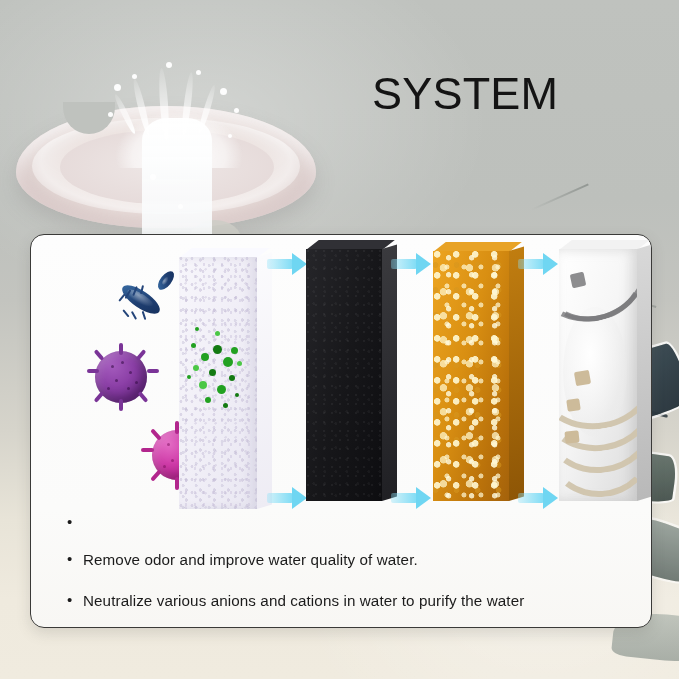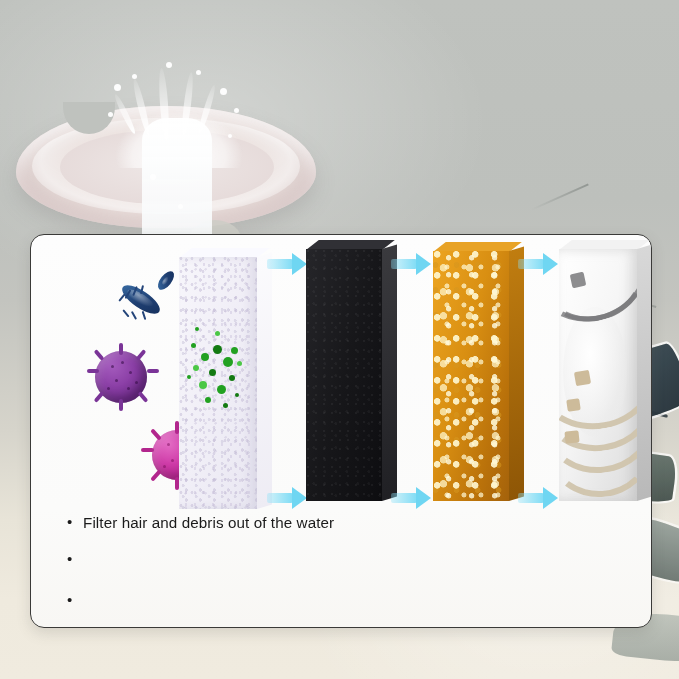--- a/index.html
+++ b/index.html
@@ -313,20 +313,21 @@
       <div class="drop" style="left:4px;top:34px;width:5px;height:5px;"></div>
       <div class="drop" style="left:124px;top:56px;width:4px;height:4px;"></div>
       <div class="drop" style="left:46px;top:96px;width:6px;height:6px;opacity:.8;"></div>
       <div class="drop" style="left:74px;top:126px;width:5px;height:5px;opacity:.75;"></div>
       <div class="drop" style="left:54px;top:160px;width:6px;height:6px;opacity:.7;"></div>
       <div class="drop" style="left:86px;top:184px;width:5px;height:5px;opacity:.6;"></div>
     </div>
   </div>
 
   <div class="title">
+    <span class="l2">SYSTEM</span>
   </div>
 
   <div class="card">
 
     <div class="microbe" style="left:88px;top:42px;">
       <div class="bact" style="left:0;top:14px;width:44px;height:17px;transform:rotate(34deg);"></div>
       <div class="bact" style="left:36px;top:-2px;width:22px;height:11px;transform:rotate(-52deg);"></div>
       <div class="cilia" style="left:2px;top:16px;height:9px;transform:rotate(40deg);"></div>
       <div class="cilia" style="left:8px;top:12px;height:10px;transform:rotate(30deg);"></div>
       <div class="cilia" style="left:15px;top:9px;height:10px;transform:rotate(22deg);"></div>
@@ -450,24 +451,25 @@
         <div class="arc" style="left:-10px;top:160px;width:90px;height:76px;transform:rotate(-4deg);"></div>
         <div class="tab" style="left:16px;top:122px;width:15px;height:14px;transform:rotate(-10deg);"></div>
         <div class="tab" style="left:8px;top:150px;width:13px;height:12px;transform:rotate(-8deg);"></div>
         <div class="tab" style="left:6px;top:182px;width:14px;height:12px;transform:rotate(-6deg);"></div>
       </div>
     </div>
 
     <div class="bullets">
       <div class="bl b1">
         <span class="dot">•</span>
-        <span>Filter hair and debris out of the water</span>
       </div>
       <div class="bl b2">
         <span class="dot">•</span>
+        <span>Remove odor and improve water quality of water.</span>
       </div>
       <div class="bl">
         <span class="dot">•</span>
+        <span>Neutralize various anions and cations in water to purify the water</span>
       </div>
     </div>
 
   </div>
 </div>
 
 </body></html>

